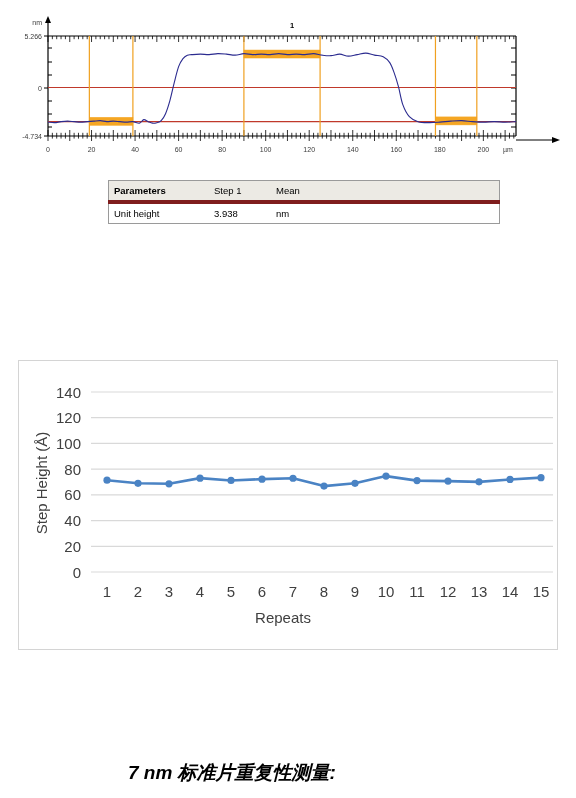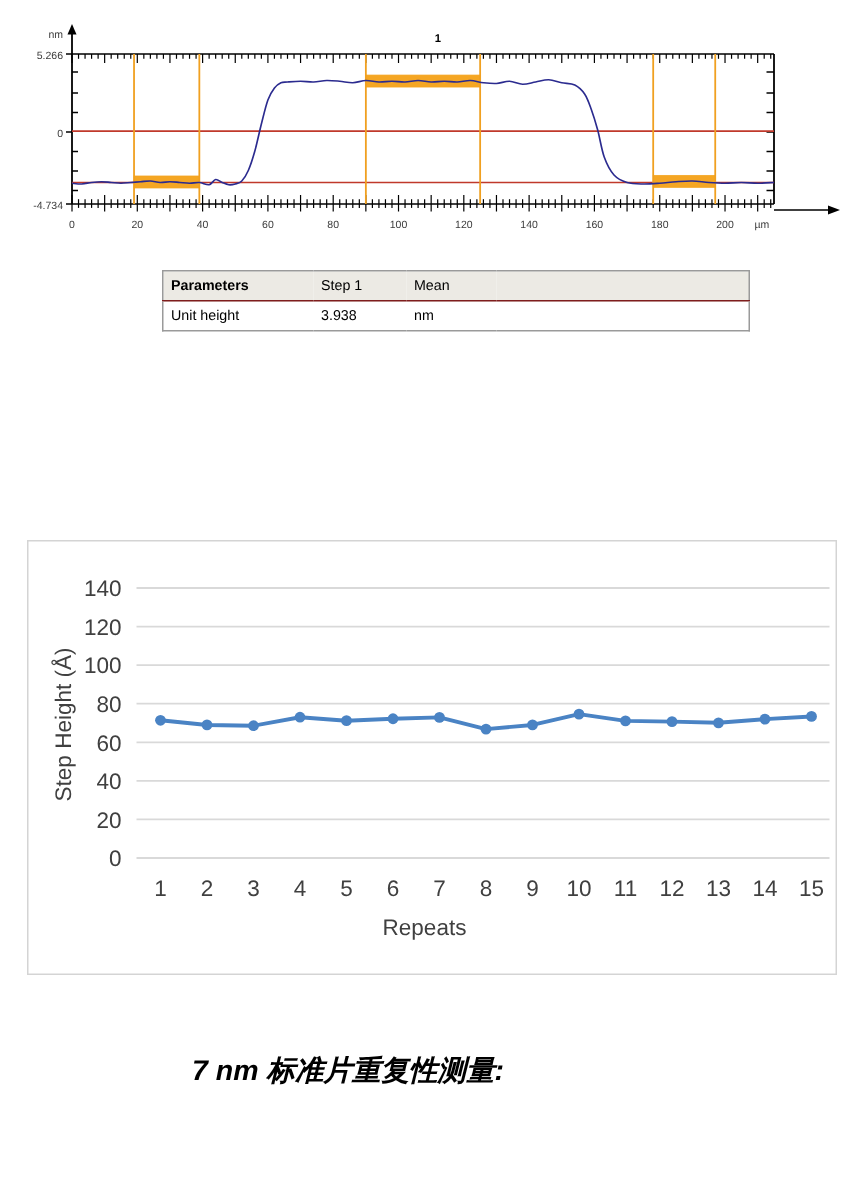--- a/index.html
+++ b/index.html
@@ -62,21 +62,21 @@
     font-size: 9.5px;
     color: #000000;
     padding: 2px 5px;
     height: 15px;
     text-align: left;
     vertical-align: middle;
     border: none;
   }
   table.params thead tr {
     background: #eceae4;
-    border-bottom: 1px solid #7f1d1d;
+    border-bottom: 4px solid #7f1d1d;
   }
   table.params thead th.hdr-params {
     font-weight: bold;
   }
   table.params thead th {
     font-weight: normal;
   }
   .col-name  { width: 90px; }
   .col-step  { width: 52px; }
   .col-unit  { width: 50px; }
@@ -104,21 +104,21 @@
   .rc-axis-title {
     font-family: "Liberation Sans", sans-serif;
     font-size: 15px;
     fill: #404040;
   }
 
   
   #caption {
     position: absolute;
     left: 128px;
-    top: 700px;
+    top: 758px;
     width: 430px;
   }
   .cap-line {
     font-family: "Liberation Sans", sans-serif;
     font-size: 19px;
     font-style: italic;
     font-weight: bold;
     color: #000000;
     line-height: 30px;
     white-space: nowrap;

